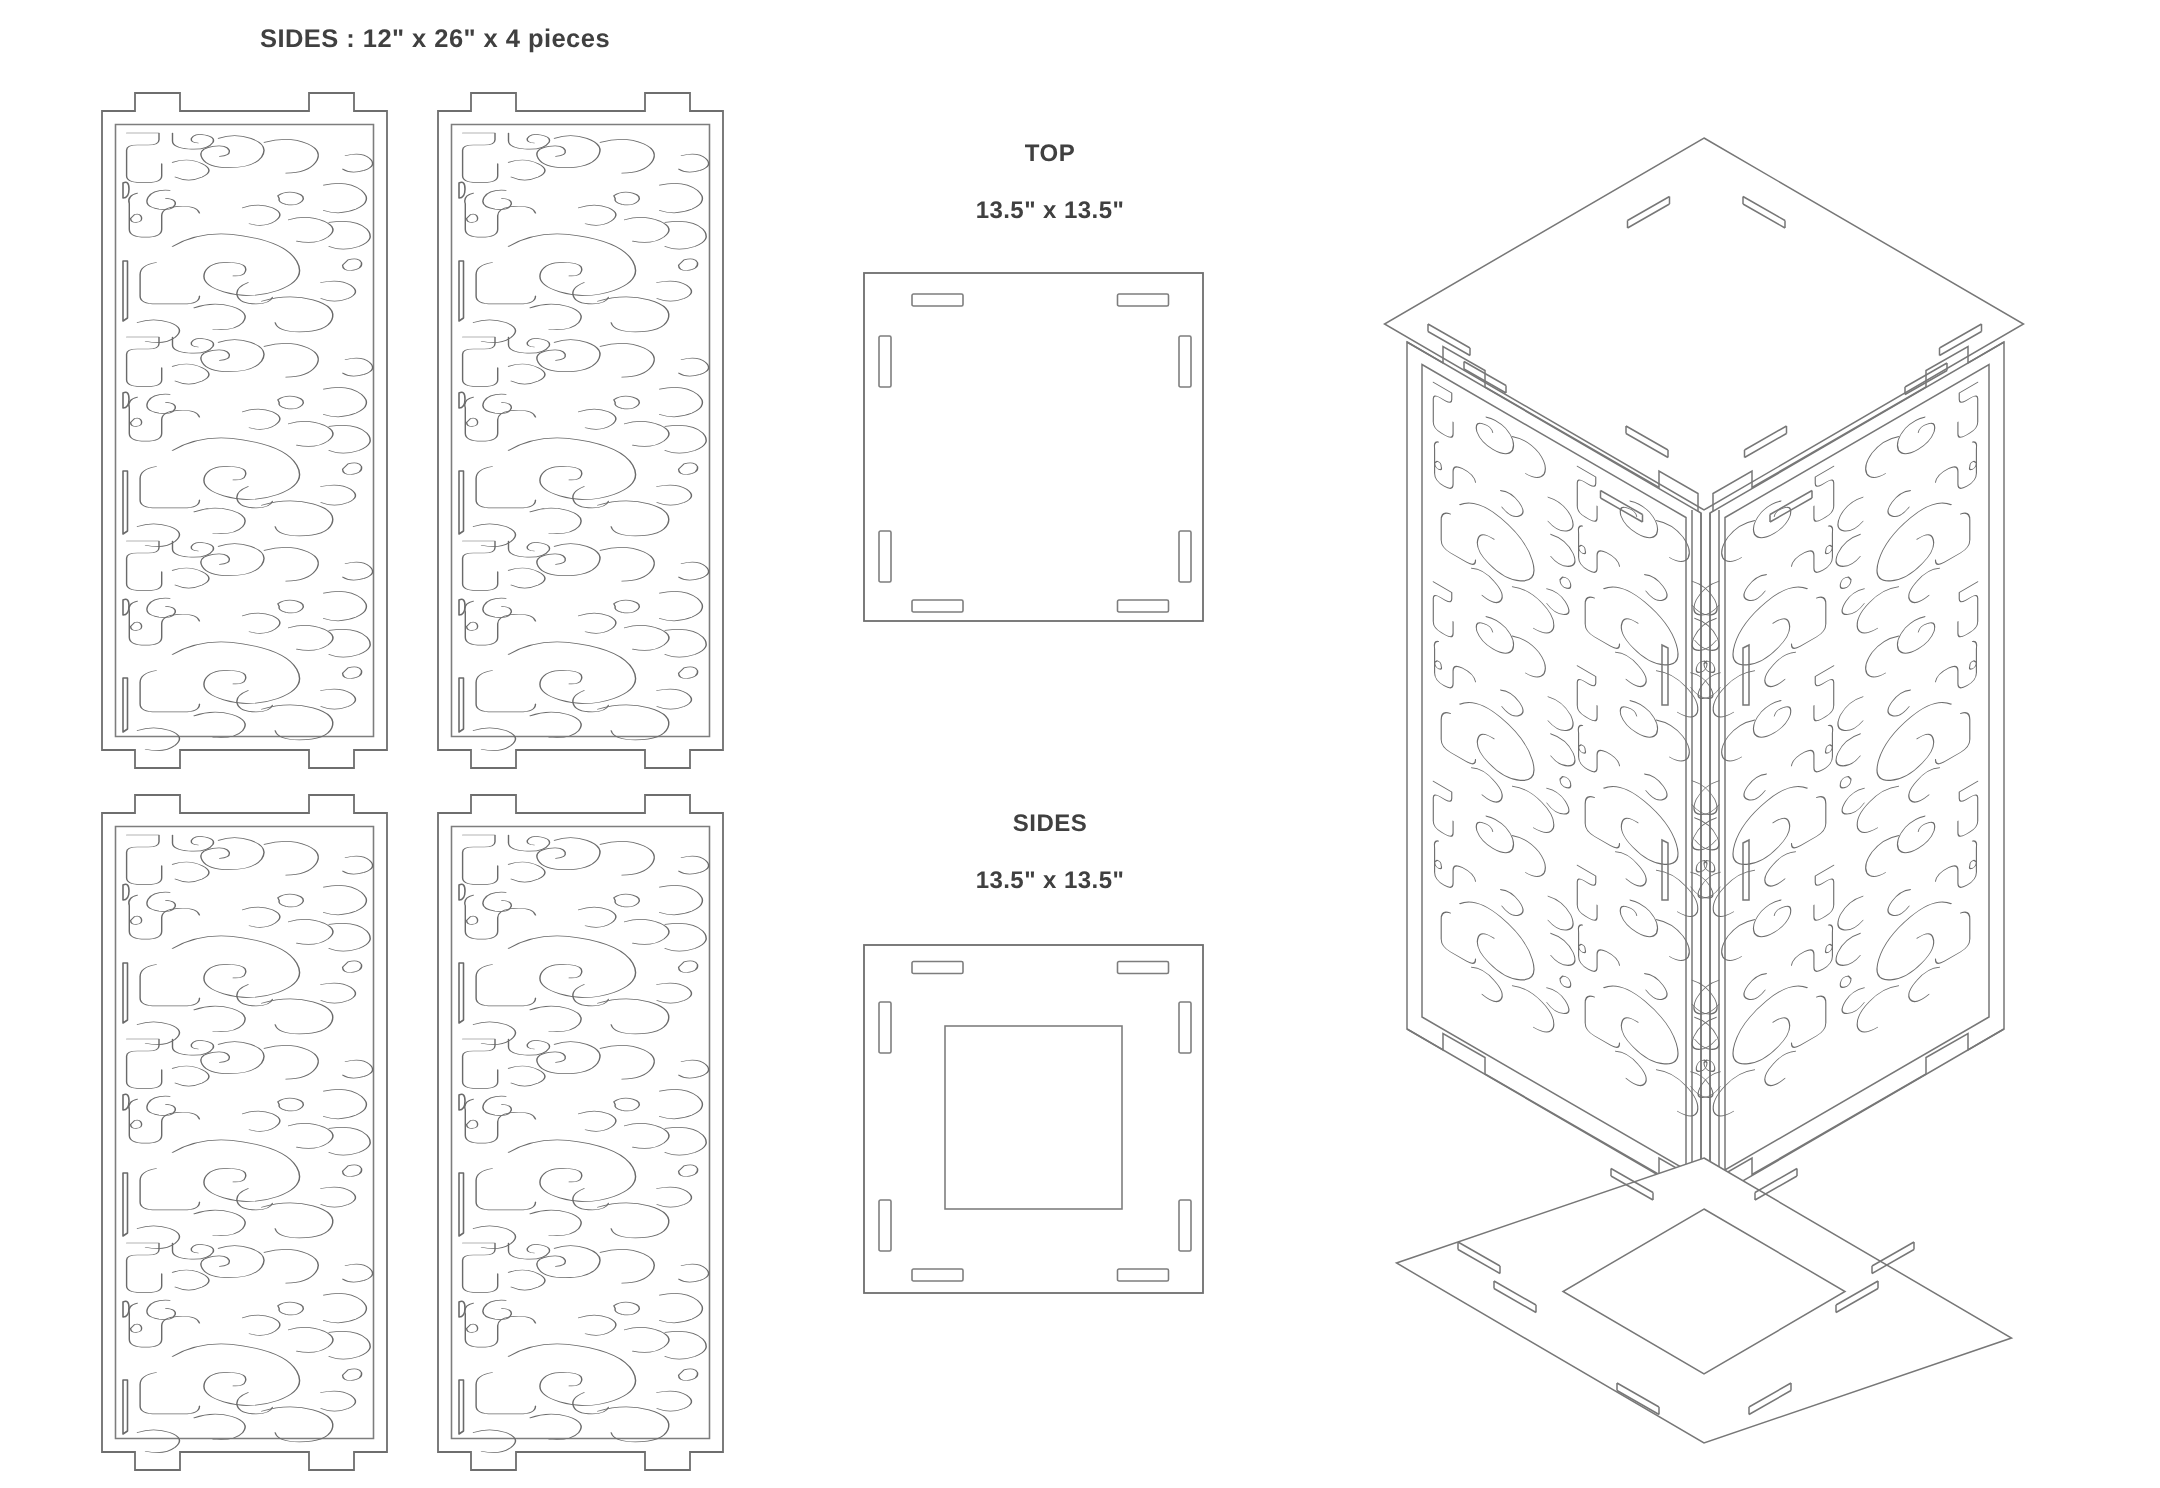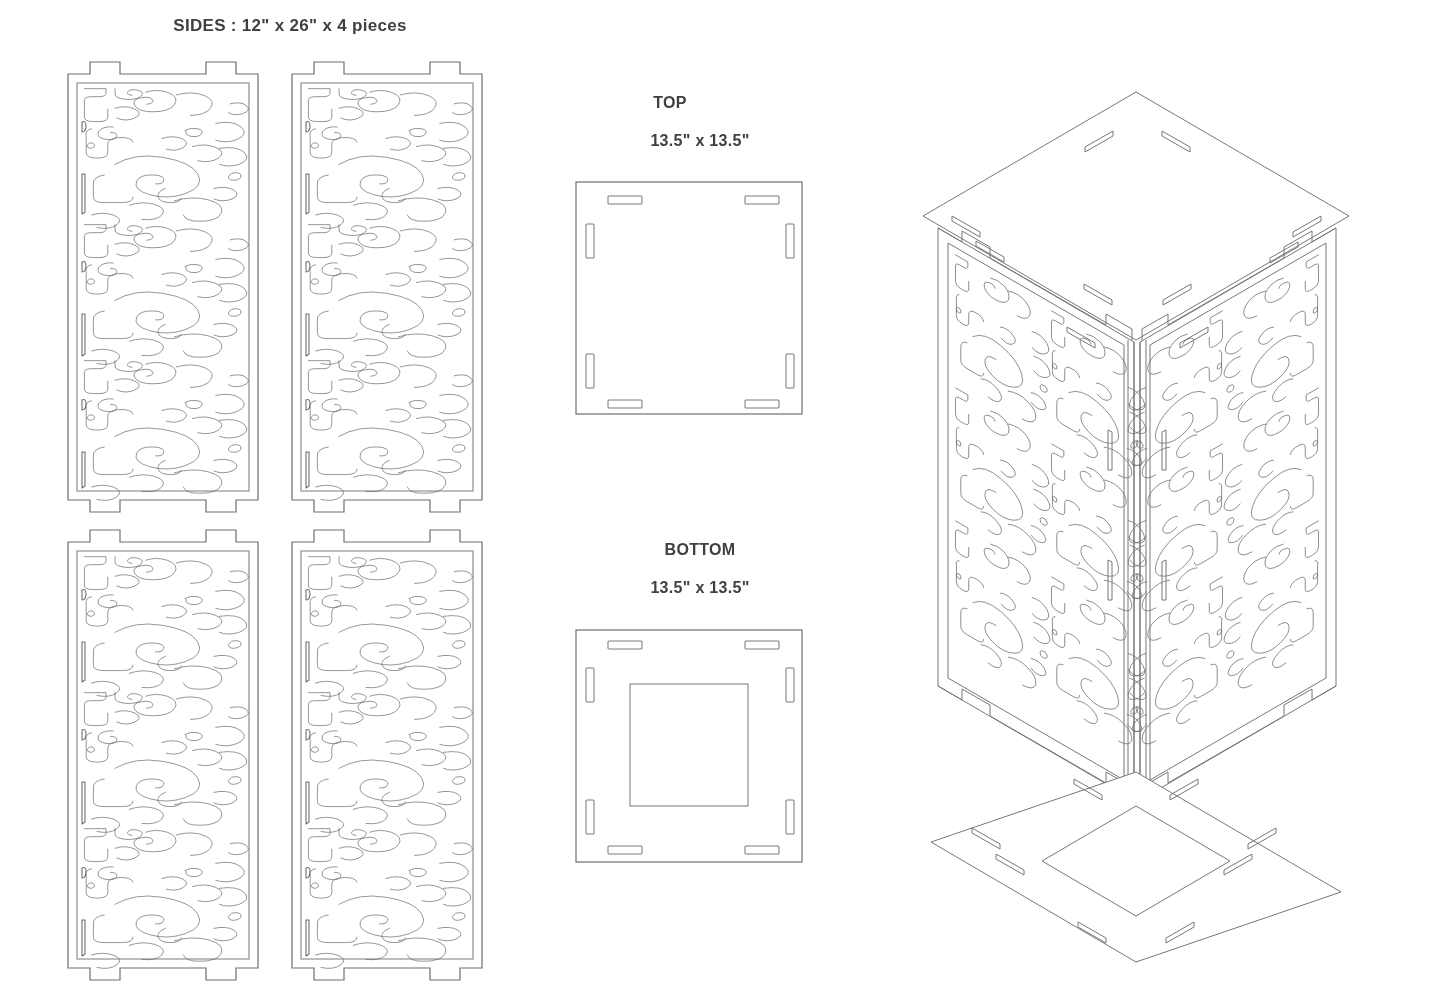--- a/index.html
+++ b/index.html
@@ -32,21 +32,21 @@
   .lbl {
     position: absolute;
     font-family: "Liberation Sans", sans-serif;
     font-weight: bold;
     letter-spacing: 0.3px;
     color: #404040;
     white-space: nowrap;
     text-align: center;
   }
   .lbl-sides   { left: 0;   top: 16px;  width: 580px; font-size: 17px; }
-  .lbl-top     { left: 545px; top: 94px;  width: 250px; font-size: 16px; }
+  .lbl-top     { left: 575px; top: 94px;  width: 250px; font-size: 16px; }
   .lbl-top-dim { left: 575px; top: 132px; width: 250px; font-size: 16px; }
   .lbl-bot     { left: 575px; top: 541px; width: 250px; font-size: 16px; }
   .lbl-bot-dim { left: 575px; top: 579px; width: 250px; font-size: 16px; }
   .lbl-inner   { left: 625px; top: 731px; width: 140px; font-size: 16px; }
 
   
   .cut      { fill: none; stroke: #6e6e6e; stroke-width: 1.2; }
   .cut-thin { fill: none; stroke: #7d7d7d; stroke-width: 1.05; }
   .orn      { fill: none; stroke: #6a6a6a; stroke-width: 1.05; stroke-linecap: round; stroke-linejoin: round; }
   .iso      { fill: none; stroke: #777777; stroke-width: 1.0; }
@@ -54,21 +54,21 @@
   .plate    { fill: #ffffff; }
 </style>
 </head>
 <body>
 
 <div id="sheet">
 
   <div class="lbl lbl-sides">SIDES : 12" x 26" x 4 pieces</div>
   <div class="lbl lbl-top">TOP</div>
   <div class="lbl lbl-top-dim">13.5" x 13.5"</div>
-  <div class="lbl lbl-bot">BOTTOM</div>
+  <div class="lbl lbl-bot">SIDES</div>
   <div class="lbl lbl-bot-dim">13.5" x 13.5"</div>
   <div class="lbl lbl-inner">7" x 7"</div>
 
   <svg class="plan" viewBox="0 0 1440 992" xmlns="http://www.w3.org/2000/svg">
     <defs>
 
       <g id="orn-unit">
 
         <path class="orn" d="M6,6 L30,6 L30,16 Q30,24 22,24 L14,24 Q6,24 6,32 L6,70 Q6,80 16,80 L22,80 Q32,80 32,70 L32,52"></path>
         <path class="orn" d="M40,6 L40,18 Q40,28 52,30 Q66,32 70,20 Q72,12 64,9 Q56,6 54,14 Q53,20 59,21"></path>

